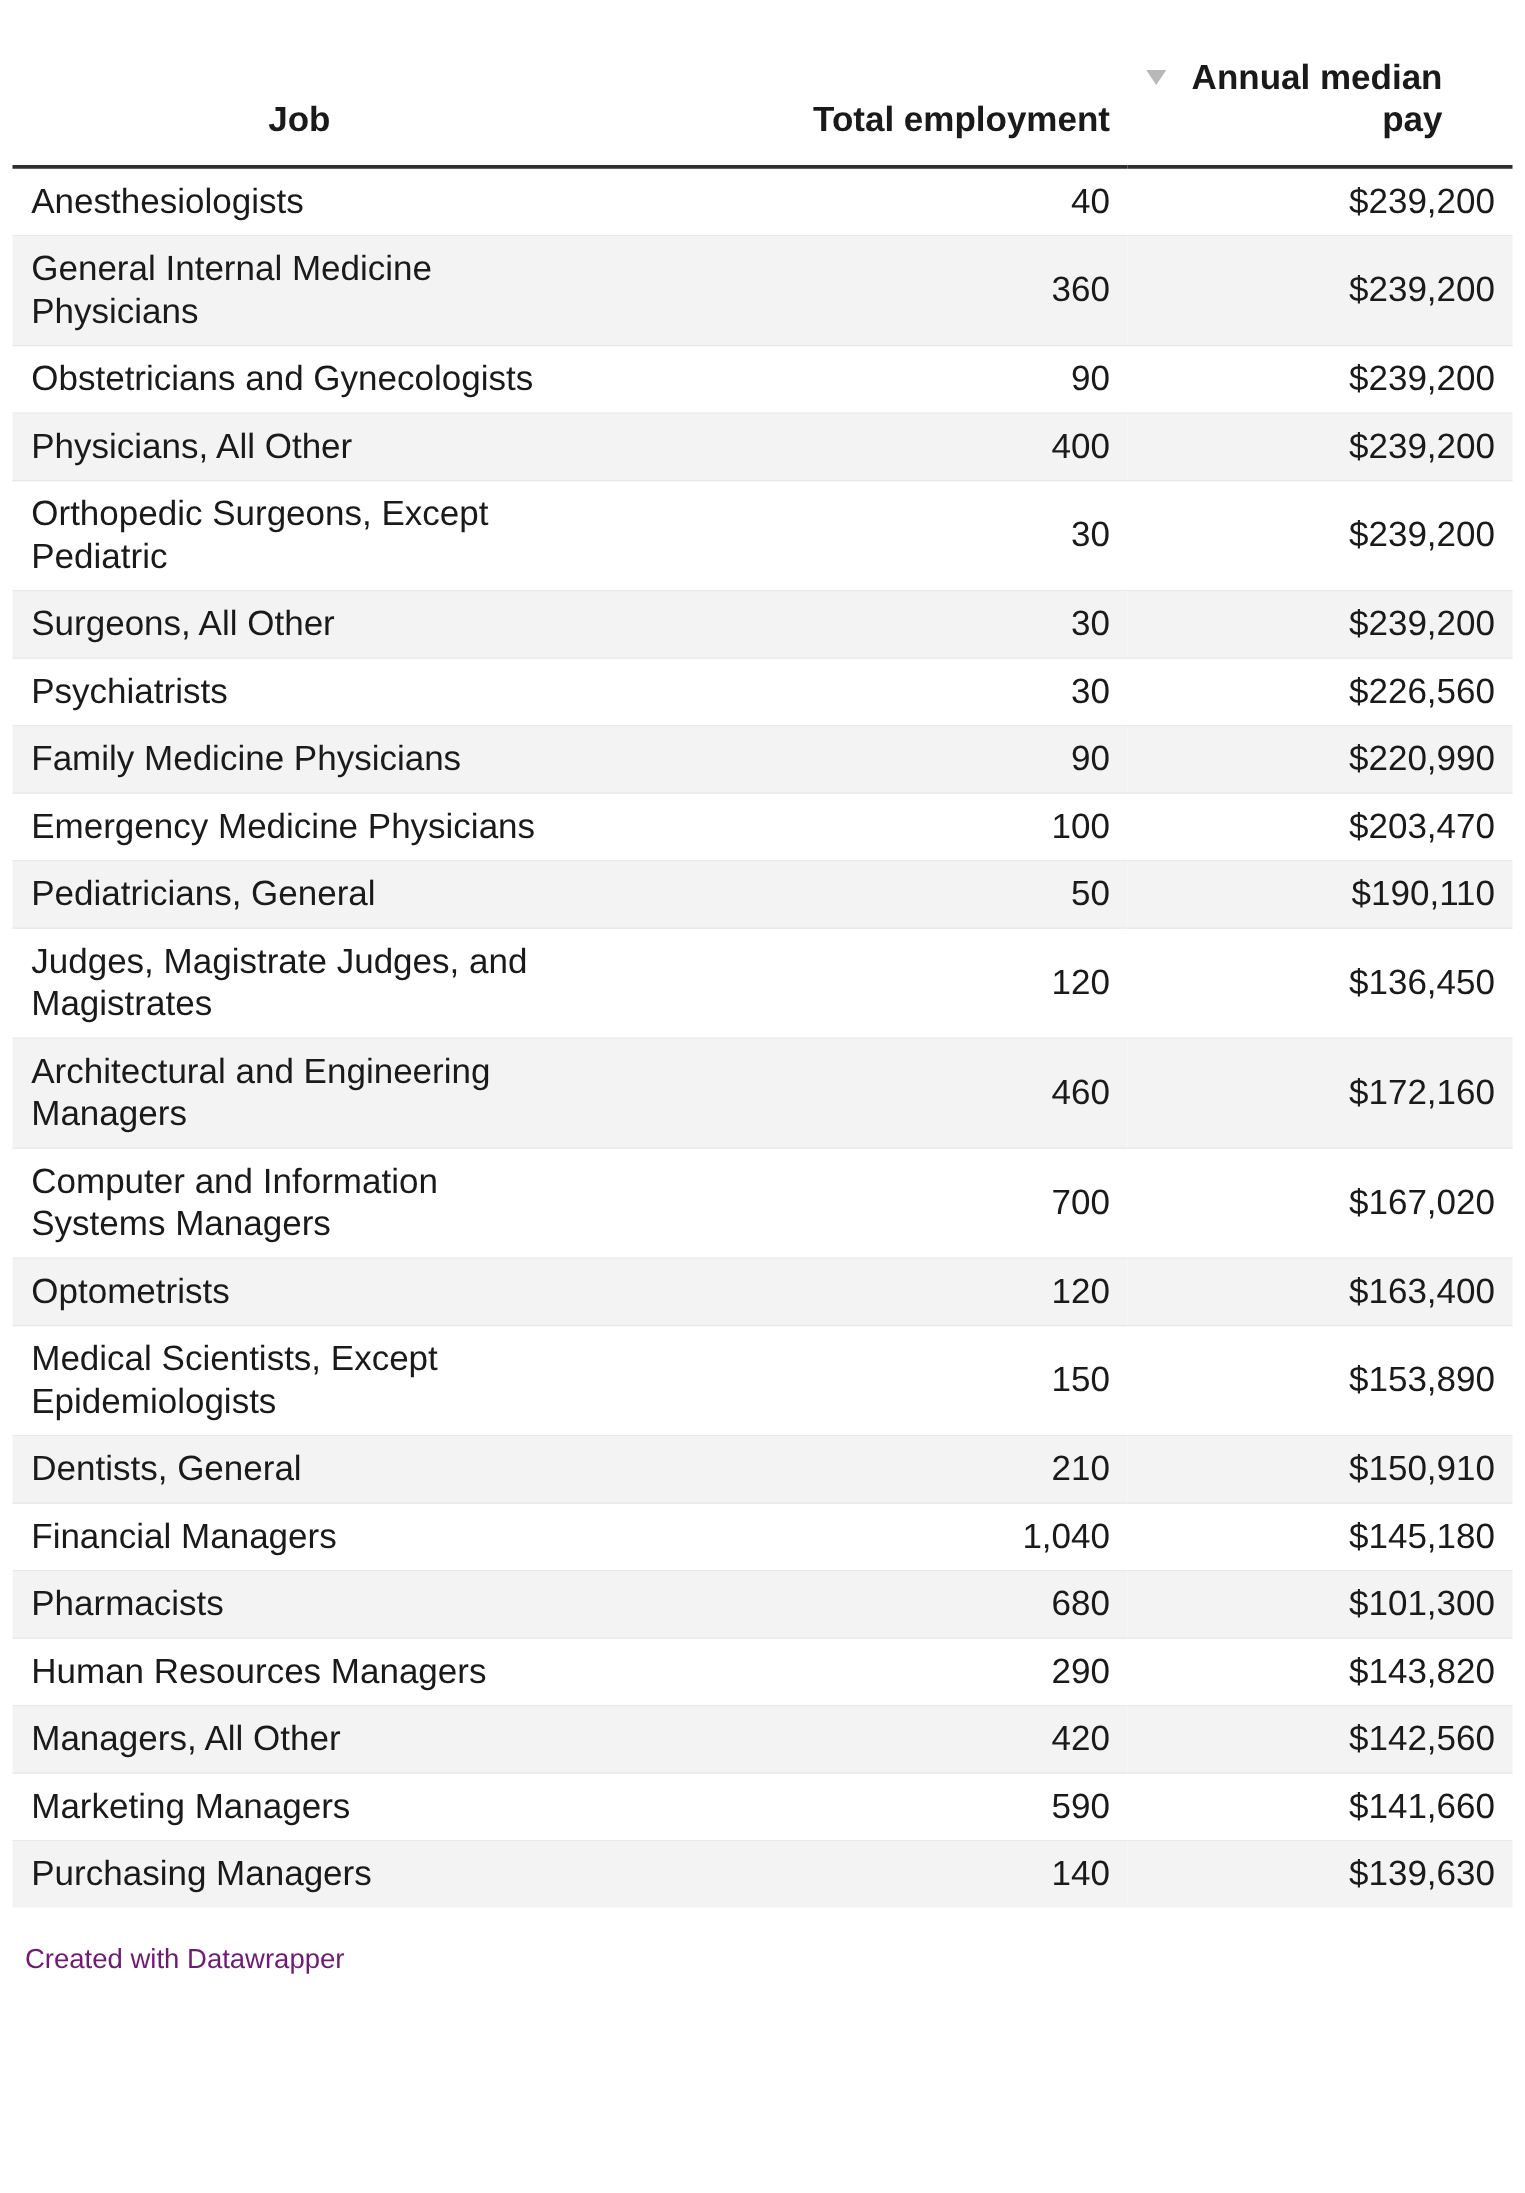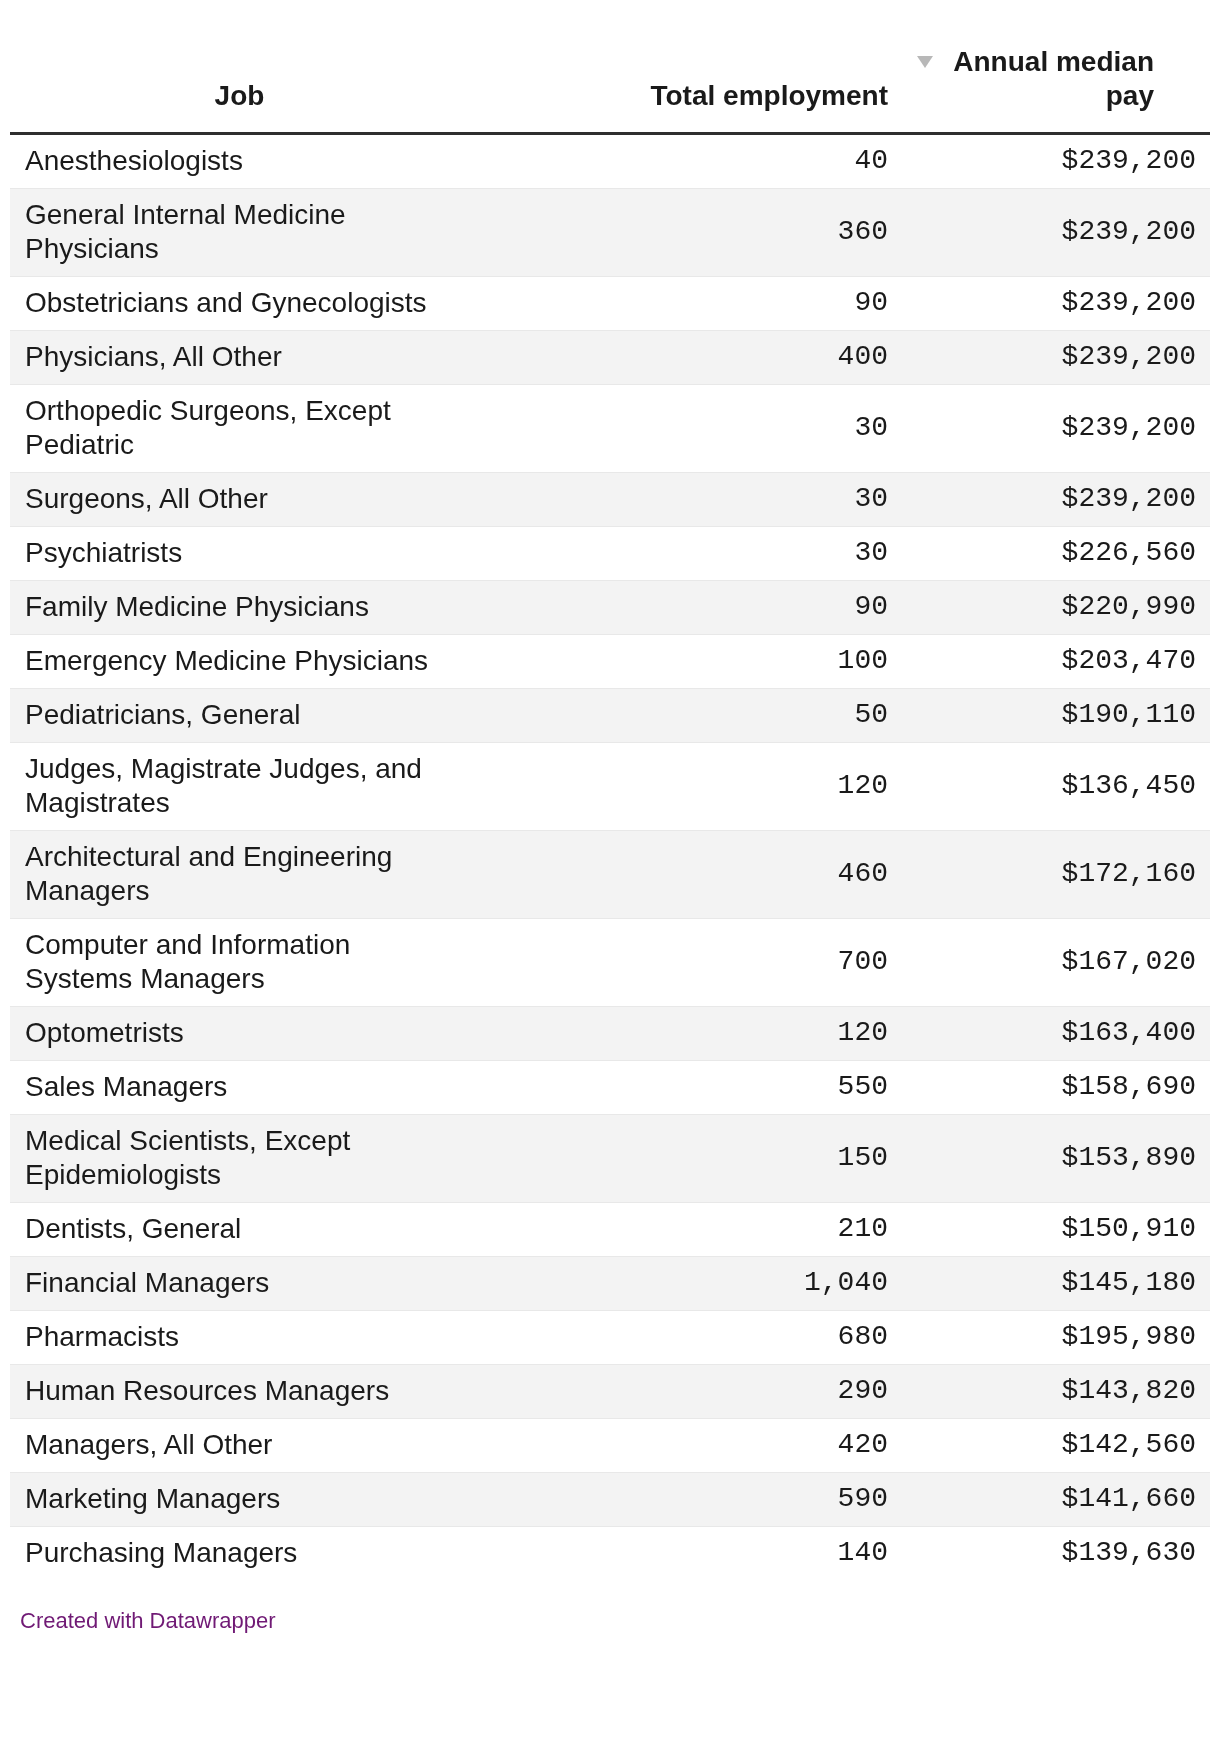--- a/index.html
+++ b/index.html
@@ -62,21 +62,21 @@
 
   tbody td {
     font-size: 28px;
     line-height: 34px;
     padding: 9px 14px 10px 15px;
     border-top: 1px solid #e8e8e8;
     vertical-align: middle;
   }
   tbody tr:first-child td { border-top: none; }
   tbody tr:nth-child(even) { background: #f3f3f3; }
-  td.a-right { text-align: right; font-family: Liberation Mono, monospace; }
+  td.a-right { text-align: right; }
 
   .credit {
     margin: 28px 0 0 10px;
     font-size: 22px;
     line-height: 26px;
     color: #701a75;
     text-decoration: none;
     display: inline-block;
   }
 </style>
@@ -167,43 +167,38 @@
           <td class="a-left">Computer and Information Systems Managers</td>
           <td class="a-right">700</td>
           <td class="a-right">$167,020</td>
         </tr>
         <tr>
           <td class="a-left">Optometrists</td>
           <td class="a-right">120</td>
           <td class="a-right">$163,400</td>
         </tr>
         <tr>
-          <td class="a-left">Sales Managers</td>
-          <td class="a-right">550</td>
-          <td class="a-right">$158,690</td>
-        </tr>
-        <tr>
           <td class="a-left">Medical Scientists, Except Epidemiologists</td>
           <td class="a-right">150</td>
           <td class="a-right">$153,890</td>
         </tr>
         <tr>
           <td class="a-left">Dentists, General</td>
           <td class="a-right">210</td>
           <td class="a-right">$150,910</td>
         </tr>
         <tr>
           <td class="a-left">Financial Managers</td>
           <td class="a-right">1,040</td>
           <td class="a-right">$145,180</td>
         </tr>
         <tr>
           <td class="a-left">Pharmacists</td>
           <td class="a-right">680</td>
-          <td class="a-right">$195,980</td>
+          <td class="a-right">$101,300</td>
         </tr>
         <tr>
           <td class="a-left">Human Resources Managers</td>
           <td class="a-right">290</td>
           <td class="a-right">$143,820</td>
         </tr>
         <tr>
           <td class="a-left">Managers, All Other</td>
           <td class="a-right">420</td>
           <td class="a-right">$142,560</td>

